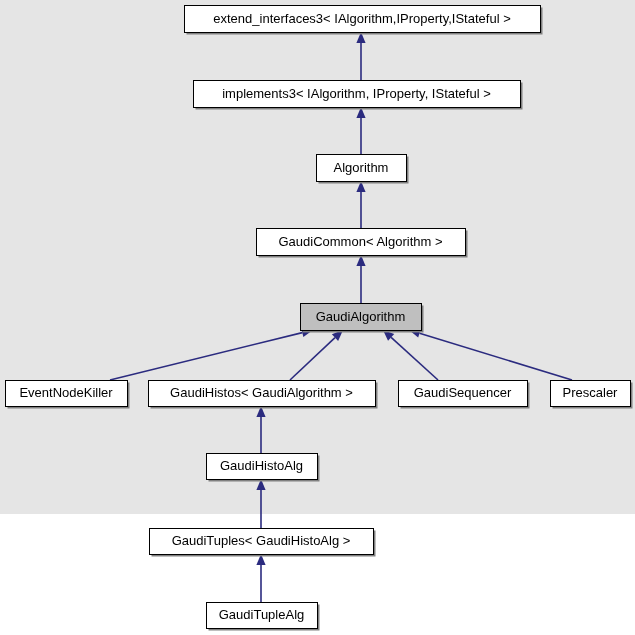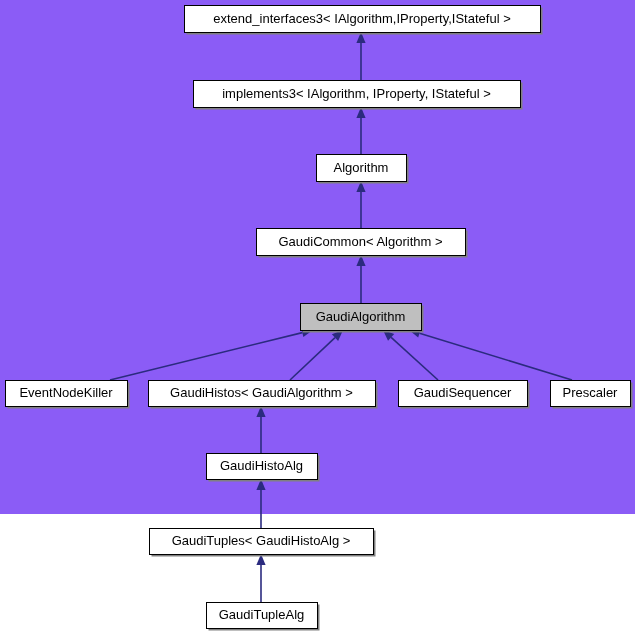--- a/index.html
+++ b/index.html
@@ -11,21 +11,21 @@
   body {
     width: 635px;
     height: 635px;
     font-family: "Liberation Sans", sans-serif;
     overflow: hidden;
   }
   #diagram-root {
     position: relative;
     width: 635px;
     height: 514px;
-    background: #8b5cf6;
+    background: #e5e5e5;
   }
   svg.graph {
     position: absolute;
     left: 0;
     top: 0;
     width: 635px;
     height: 635px;
     display: block;
   }
   .node-box {

